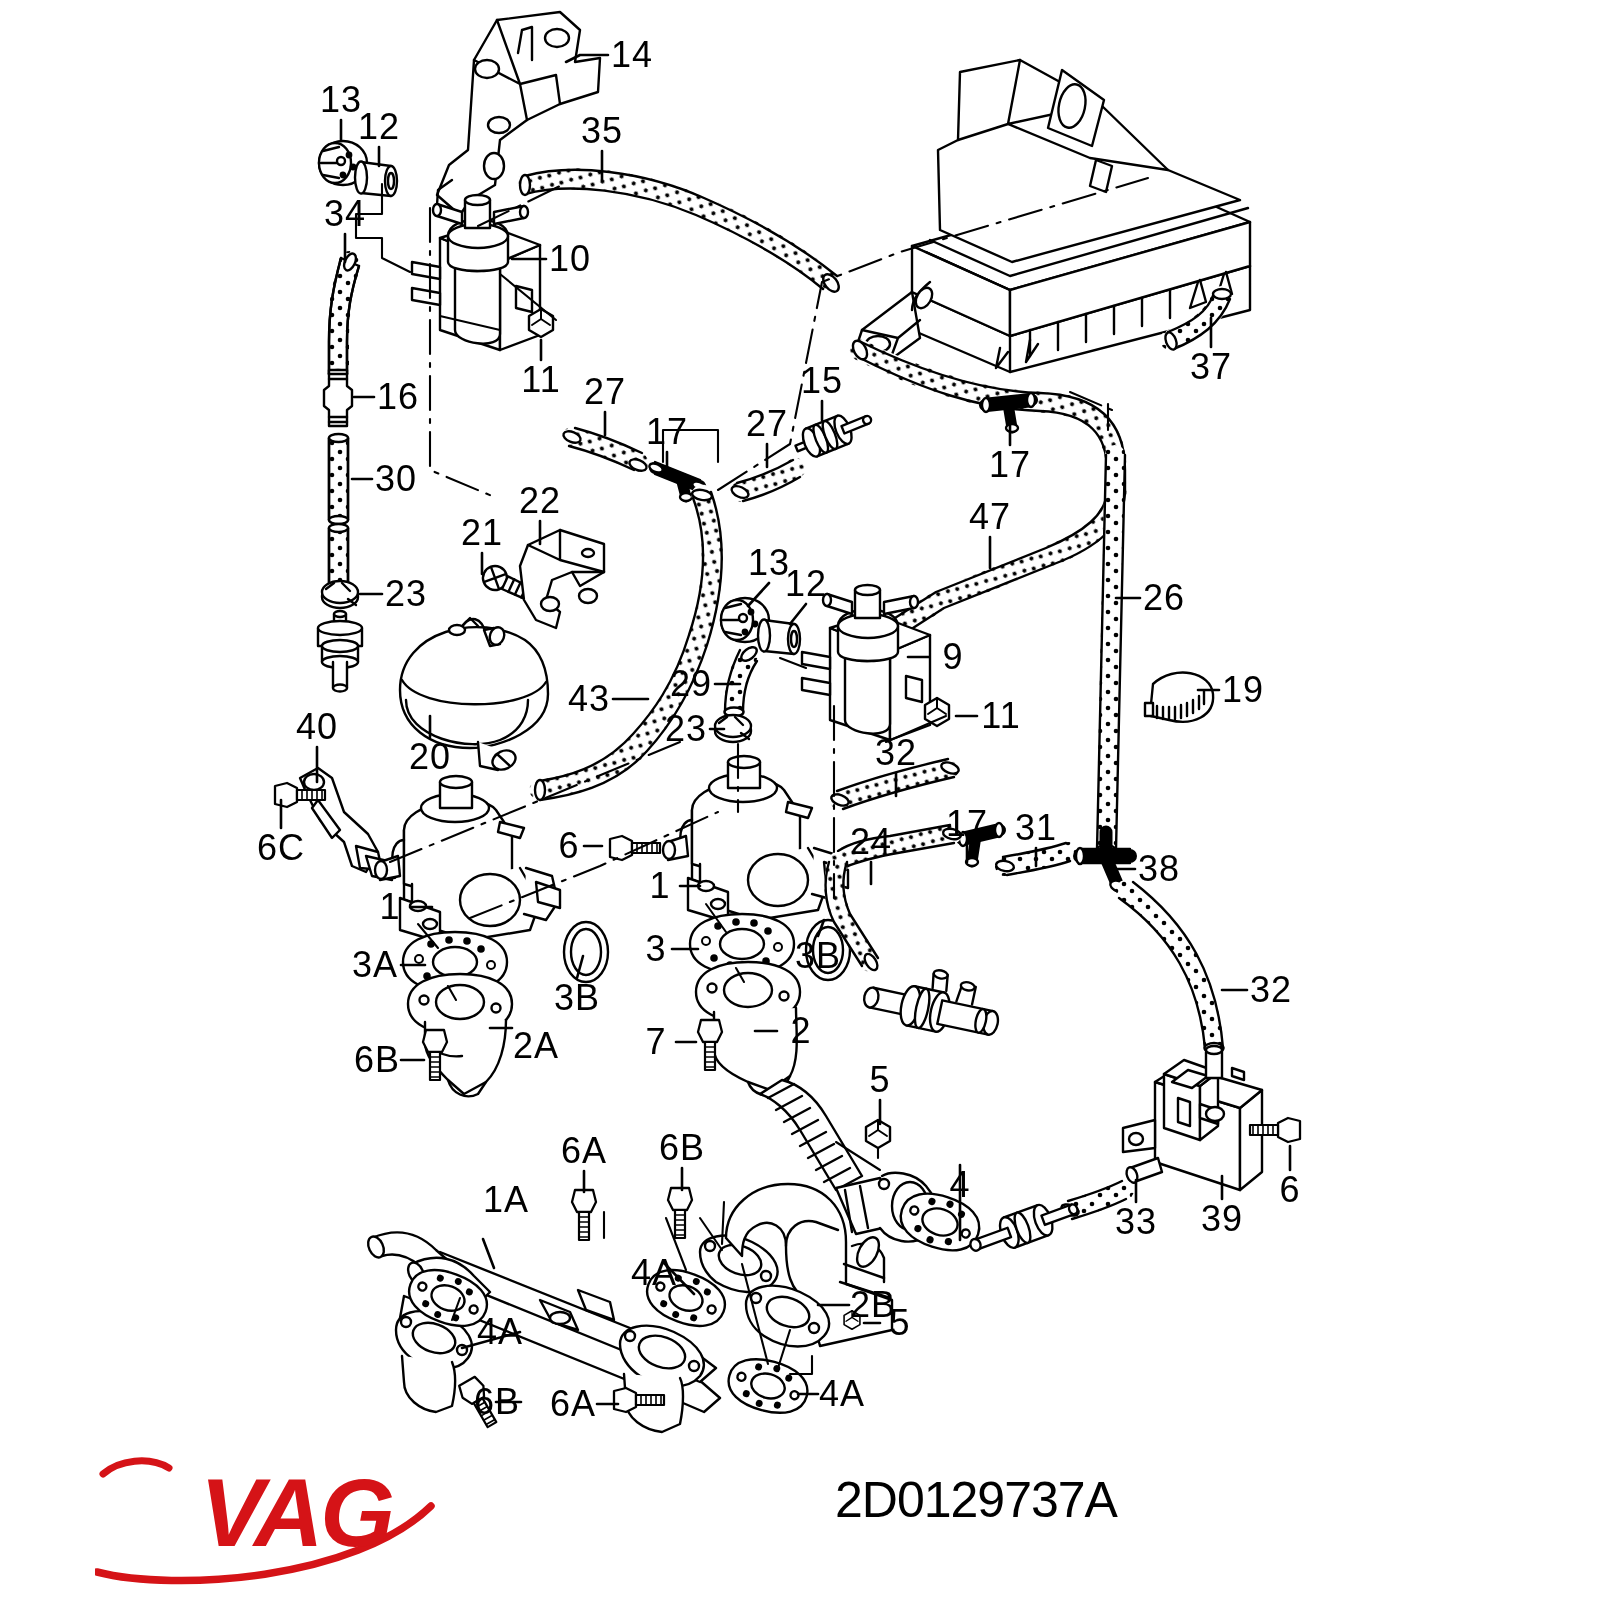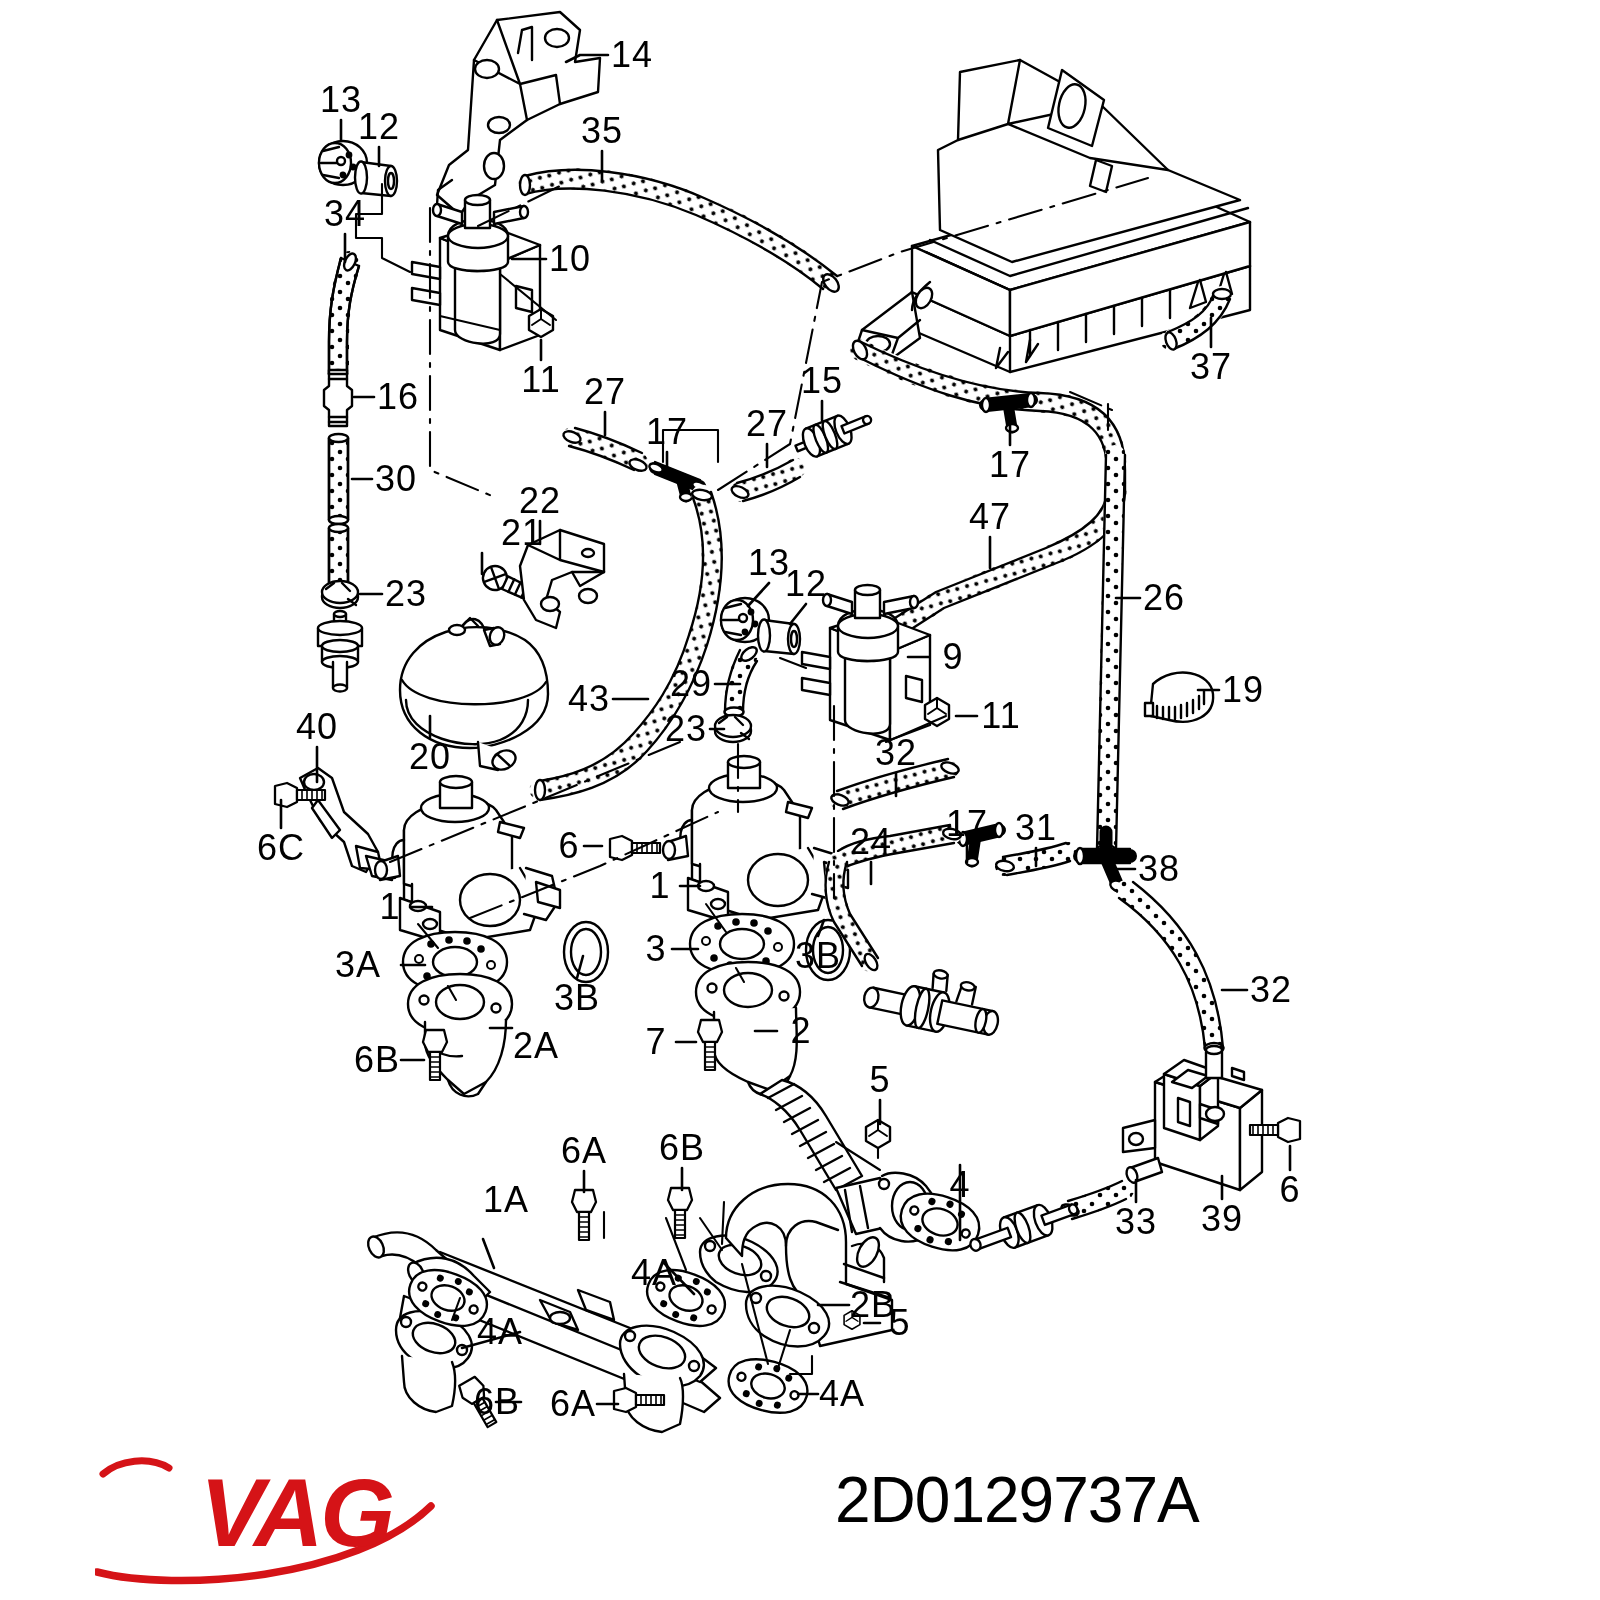--- a/index.html
+++ b/index.html
@@ -4,21 +4,21 @@
 <style>
   html,body{margin:0;padding:0;background:#ffffff;}
   body{width:1600px;height:1600px;position:relative;overflow:hidden;
        font-family:"Liberation Sans", sans-serif;}
   #sheet{position:absolute;inset:0;background:#fff;}
   svg.layer{position:absolute;left:0;top:0;width:1600px;height:1600px;}
   .lbl{position:absolute;font-family:"Liberation Sans", sans-serif;
        font-size:36px;font-weight:400;color:#000;letter-spacing:1px;
        white-space:nowrap;line-height:1;transform:translate(-50%,-50%);}
   .partnum{position:absolute;font-family:"Liberation Sans", sans-serif;
-       font-size:64px;font-weight:400;color:#000;letter-spacing:-1px;
+       font-size:50px;font-weight:400;color:#000;letter-spacing:-1px;
        white-space:nowrap;left:835px;top:1500px;transform:translateY(-50%);}
   .brandwrap{position:absolute;left:95px;top:1440px;width:480px;height:150px;}
   .brandtxt{position:absolute;left:105px;top:18px;font-family:"Liberation Sans", sans-serif;
        font-size:96px;font-weight:700;font-style:italic;color:#d51317;letter-spacing:-3px;}
 </style>
 </head>
 <body>
 
 <div id="sheet">
 
@@ -847,21 +847,21 @@
       <div class="lbl" style="left: 1211px; top: 367px;">37</div>
       <div class="lbl" style="left: 541px; top: 380px;">11</div>
       <div class="lbl" style="left: 398px; top: 397px;">16</div>
       <div class="lbl" style="left: 605px; top: 392px;">27</div>
       <div class="lbl" style="left: 822px; top: 381px;">15</div>
       <div class="lbl" style="left: 767px; top: 424px;">27</div>
       <div class="lbl" style="left: 667px; top: 432px;">17</div>
       <div class="lbl" style="left: 1010px; top: 465px;">17</div>
       <div class="lbl" style="left: 396px; top: 479px;">30</div>
       <div class="lbl" style="left: 540px; top: 501px;">22</div>
-      <div class="lbl" style="left: 482px; top: 533px; margin-left: 40px;">21</div>
+      <div class="lbl" style="left: 482px; top: 533px;">21</div>
       <div class="lbl" style="left: 990px; top: 517px;">47</div>
       <div class="lbl" style="left: 769px; top: 563px;">13</div>
       <div class="lbl" style="left: 806px; top: 584px;">12</div>
       <div class="lbl" style="left: 406px; top: 594px;">23</div>
       <div class="lbl" style="left: 1164px; top: 598px;">26</div>
       <div class="lbl" style="left: 953px; top: 657px;">9</div>
       <div class="lbl" style="left: 1243px; top: 690px;">19</div>
       <div class="lbl" style="left: 589px; top: 699px;">43</div>
       <div class="lbl" style="left: 691px; top: 684px;">29</div>
       <div class="lbl" style="left: 1001px; top: 716px;">11</div>
@@ -870,21 +870,21 @@
       <div class="lbl" style="left: 317px; top: 727px;">40</div>
       <div class="lbl" style="left: 896px; top: 753px;">32</div>
       <div class="lbl" style="left: 281px; top: 848px;">6C</div>
       <div class="lbl" style="left: 569px; top: 846px;">6</div>
       <div class="lbl" style="left: 871px; top: 842px;">24</div>
       <div class="lbl" style="left: 967px; top: 824px;">17</div>
       <div class="lbl" style="left: 1036px; top: 828px;">31</div>
       <div class="lbl" style="left: 390px; top: 907px;">1</div>
       <div class="lbl" style="left: 660px; top: 886px;">1</div>
       <div class="lbl" style="left: 1159px; top: 869px; text-align: center;">38</div>
-      <div class="lbl" style="left: 358px; top: 965px;">3A</div>
+      <div class="lbl" style="left: 375px; top: 965px;">3A</div>
       <div class="lbl" style="left: 656px; top: 949px;">3</div>
       <div class="lbl" style="left: 577px; top: 998px;">3B</div>
       <div class="lbl" style="left: 818px; top: 956px;">3B</div>
       <div class="lbl" style="left: 536px; top: 1028px; margin-top: 18px;">2A</div>
       <div class="lbl" style="left: 801px; top: 1031px;">2</div>
       <div class="lbl" style="left: 656px; top: 1042px;">7</div>
       <div class="lbl" style="left: 377px; top: 1060px;">6B</div>
       <div class="lbl" style="left: 1271px; top: 990px;">32</div>
       <div class="lbl" style="left: 880px; top: 1080px;">5</div>
       <div class="lbl" style="left: 960px; top: 1185px;">4</div>

